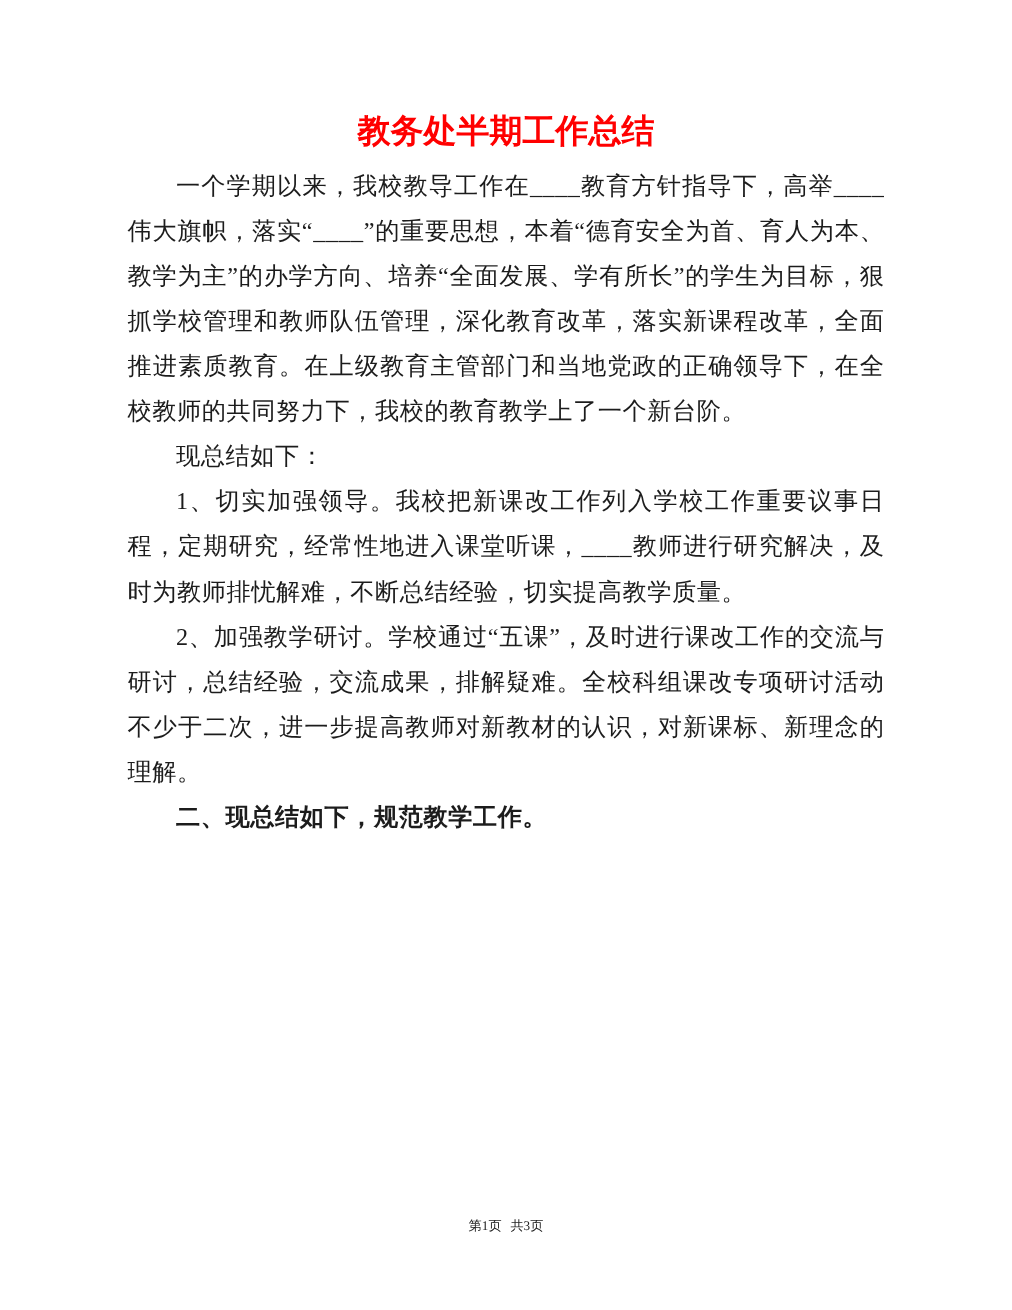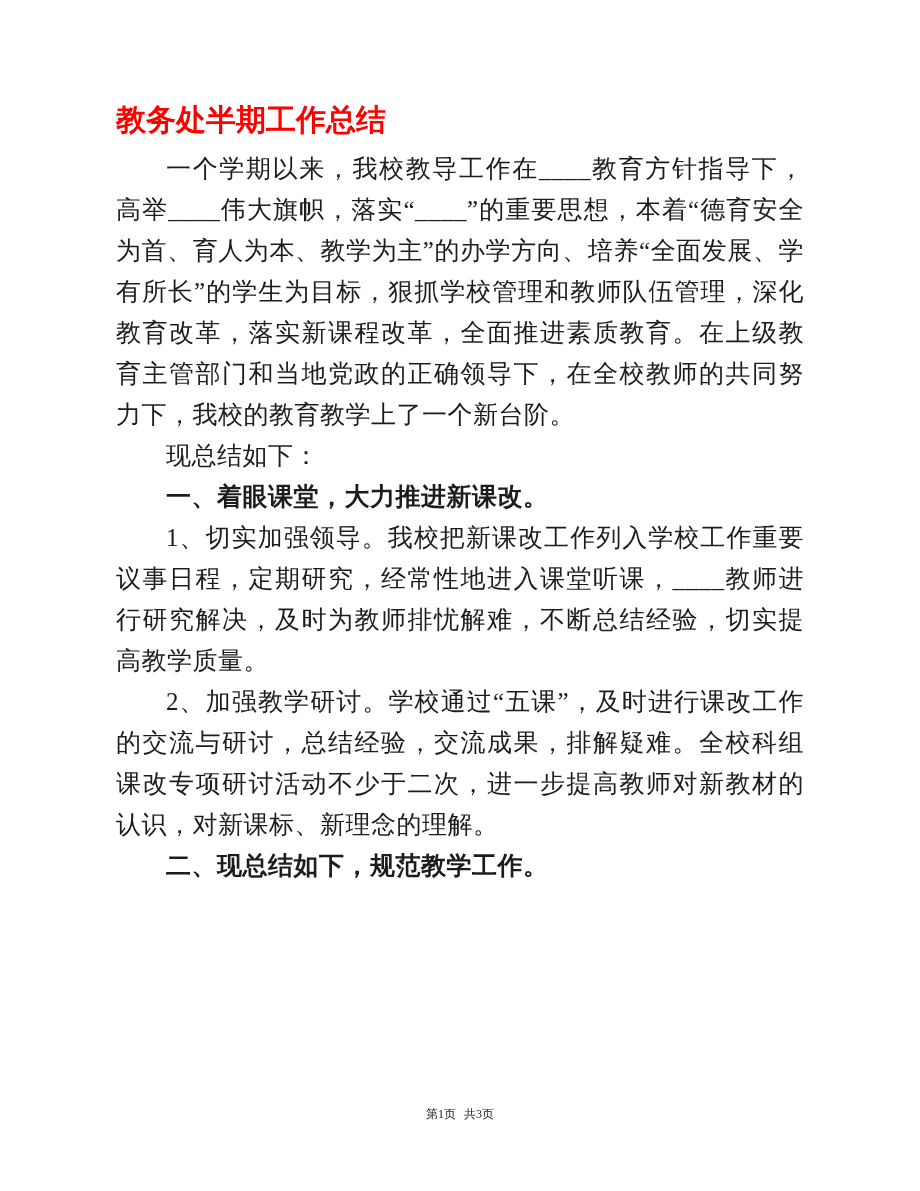--- a/index.html
+++ b/index.html
@@ -13,30 +13,30 @@
     height: 1191px;
     background: #ffffff;
     overflow: hidden;
     font-family: "Liberation Serif", serif;
   }
   .content {
     padding: 102px 116px 0 116px;
   }
   .doc-title {
     margin: 0 0 10px 0;
-    text-align: left;
+    text-align: center;
     font-family: "Liberation Sans", sans-serif;
     font-size: 30px;
     font-weight: bold;
     color: #ff0000;
     line-height: 36px;
   }
   .body-text p {
     margin: 0;
-    font-size: 25px;
+    font-size: 22px;
     line-height: 41px;
     color: #1c1c1c;
     text-align: justify;
     text-indent: 2em;
     letter-spacing: 0.5px;
     word-break: break-all;
   }
   .body-text p.bold {
     font-weight: bold;
     font-family: "Liberation Sans", "Liberation Serif", sans-serif;
@@ -60,21 +60,20 @@
 </style>
 </head>
 <body>
 
 <div class="page">
   <div class="content">
     <h1 class="doc-title">教务处半期工作总结</h1>
     <div class="body-text">
       <p>一个学期以来，我校教导工作在____教育方针指导下，高举____伟大旗帜，落实“____”的重要思想，本着“德育安全为首、育人为本、教学为主”的办学方向、培养“全面发展、学有所长”的学生为目标，狠抓学校管理和教师队伍管理，深化教育改革，落实新课程改革，全面推进素质教育。在上级教育主管部门和当地党政的正确领导下，在全校教师的共同努力下，我校的教育教学上了一个新台阶。</p>
       <p>现总结如下：</p>
-      <p class="bold">一、着眼课堂，大力推进新课改。</p>
       <p>1、切实加强领导。我校把新课改工作列入学校工作重要议事日程，定期研究，经常性地进入课堂听课，____教师进行研究解决，及时为教师排忧解难，不断总结经验，切实提高教学质量。</p>
       <p>2、加强教学研讨。学校通过“五课”，及时进行课改工作的交流与研讨，总结经验，交流成果，排解疑难。全校科组课改专项研讨活动不少于二次，进一步提高教师对新教材的认识，对新课标、新理念的理解。</p>
       <p class="bold">二、现总结如下，规范教学工作。</p>
     </div>
   </div>
 
   <div class="page-footer">
     <span>第1页</span><span class="gap"></span><span>共3页</span>
   </div>
 </div>

